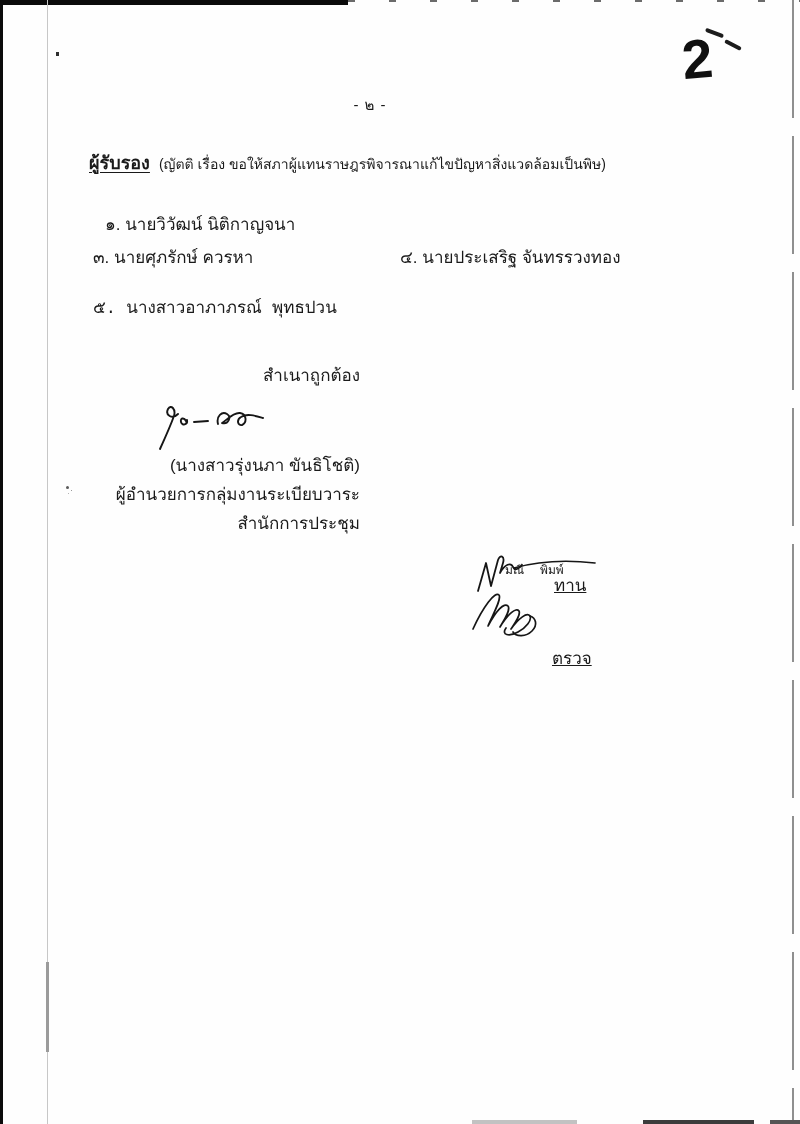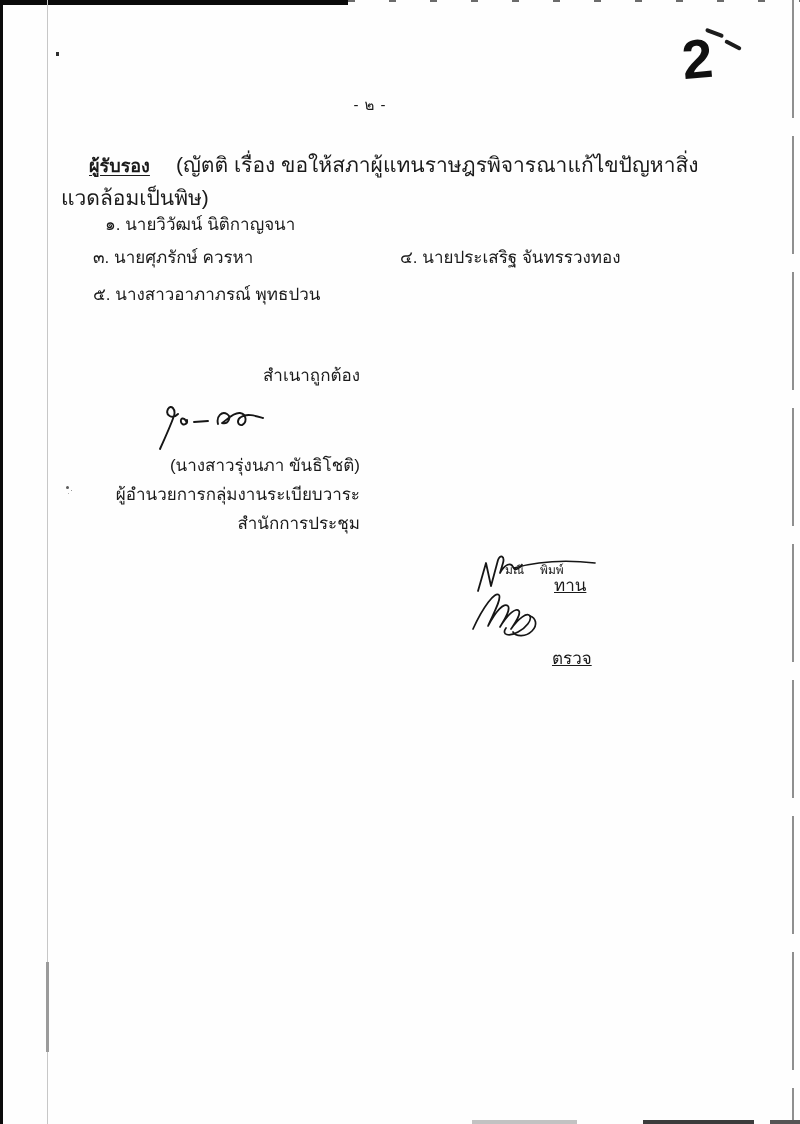--- a/index.html
+++ b/index.html
@@ -30,27 +30,27 @@
   .hand-two { position:absolute; left:682px; top:32px; font-size:55px; font-weight:700;
     transform:rotate(-5deg); color:#101010; line-height:1; }
   .pen-dash { position:absolute; height:4px; background:#1c1c1c; border-radius:2px; }
   .pen-dash.d1 { left:705px; top:31px; width:19px; transform:rotate(21deg); }
   .pen-dash.d2 { left:724px; top:43px; width:18px; transform:rotate(27deg); }
   
   .page-num { position:absolute; left:338px; top:93px; width:64px; text-align:center;
     font-size:15px; letter-spacing:1px; }
   .heading  { position:absolute; left:61px; top:148px; width:700px; font-size:18px; }
   .heading .title { font-weight:700; text-decoration:underline; text-underline-offset:3px;padding-left:28px; }
-  .heading .detail { margin-left:26px; font-size:21px; }
+  .heading .detail { margin-left:9px; font-size:14px; }
   .endorser { position:absolute; font-size:17px; white-space:nowrap; }
   .n1 { left:105px;  top:210px; }
   .n2 { left:400px; top:210px; }
   .n3 { left:93px;  top:243px; }
   .n4 { left:400px; top:243px; }
-  .n5 { left:93px;  top:280px; }
+  .n5 { left:93px;  top:293px;font-family:Liberation Mono, monospace; }
   .cert-line { position:absolute; left:60px; width:300px; text-align:right; font-size:17px; white-space:nowrap; }
   .cert-label  { top:361px; }
   .cert-name   { top:451px; }
   .cert-title  { top:480px; }
   .cert-office { top:509px; }
   .sig { position:absolute; }
   .sig path { fill:none; stroke:#161616; stroke-linecap:round; stroke-linejoin:round; }
   .sig-cert   { left:150px; top:398px; }
   .sig-proof  { left:474px; top:552px; }
   .sig-check  { left:468px; top:585px; }

